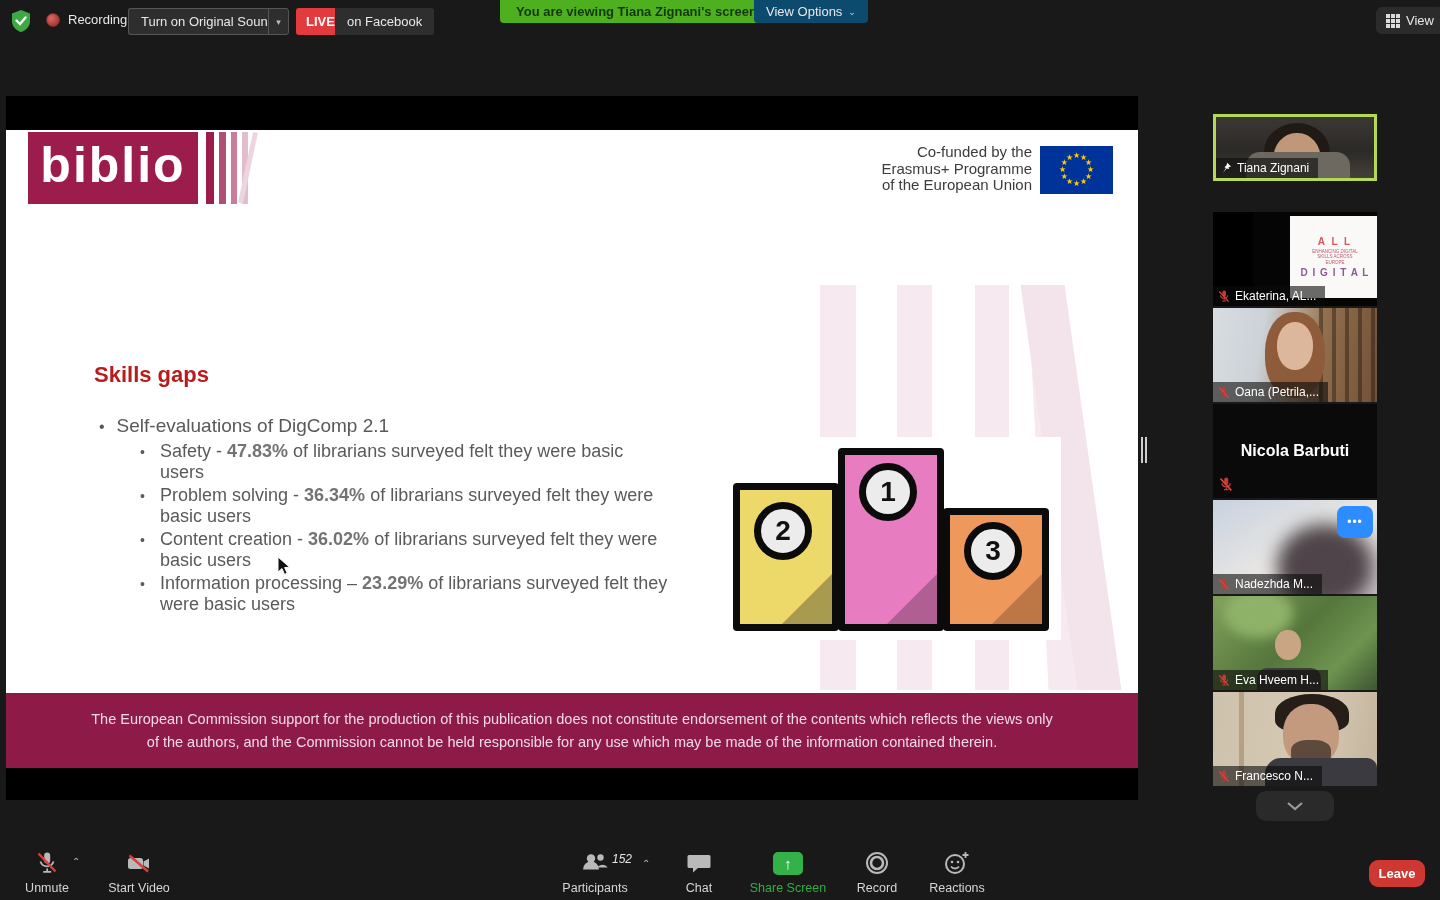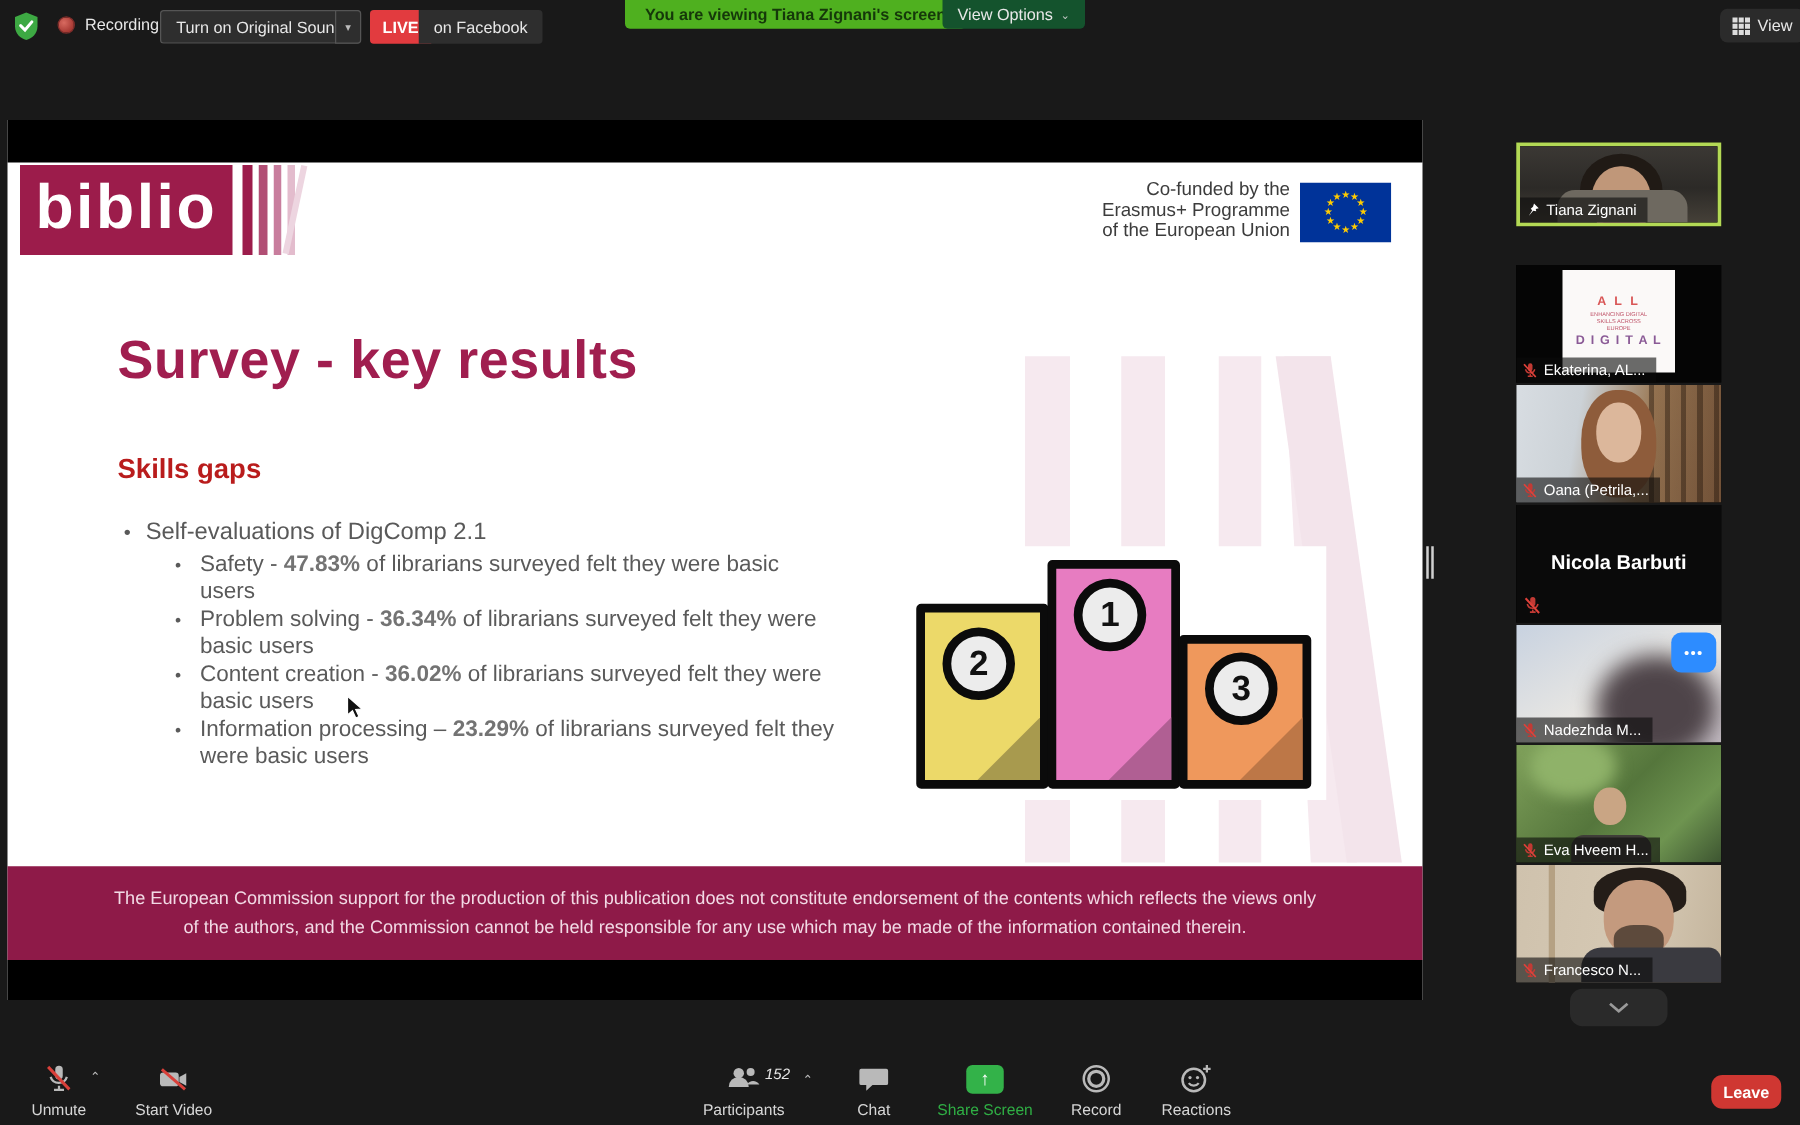--- a/index.html
+++ b/index.html
@@ -12,32 +12,32 @@
   
   .tb-item { position:absolute; display:flex; align-items:center; color:#e8e8e8; font-size:13px; }
   .shield { left:10px; top:9px; }
   .rec { left:46px; top:12px; gap:8px; }
   .rec-dot { width:14px; height:14px; border-radius:50%; background:radial-gradient(circle at 35% 35%, #d86a60, #a83a34 70%); border:1px solid #7e2d2a; }
   .sound-btn { left:128px; top:8px; height:27px; background:#2e2e2e; border:1px solid #555; border-right:none; border-radius:3px 0 0 3px; padding:0 12px; cursor:default; }
   .sound-caret { left:268px; top:8px; height:27px; width:21px; background:#2e2e2e; border:1px solid #555; border-radius:0 3px 3px 0; justify-content:center; color:#bbb; font-size:9px; }
   .live { left:296px; top:8px; height:27px; background:#e23b3f; color:#fff; font-weight:bold; padding:0 10px; border-radius:3px 0 0 3px; }
   .live-dest { left:335px; top:8px; height:27px; background:#2e2e2e; padding:0 12px; border-radius:0 3px 3px 0; }
   .view-banner { left:500px; top:0; height:23px; background:#4fb01f; color:#15380a; font-weight:bold; padding:0 16px; border-radius:0 0 4px 4px; }
-  .view-options { left:754px; top:0; height:23px; background:#14532d; padding:0 12px; border-radius:0 0 4px 4px; gap:6px; }
+  .view-options { left:754px; top:0; height:23px; background:#0c4a6e; padding:0 12px; border-radius:0 0 4px 4px; gap:6px; }
   .view-options .chev { font-size:9px; color:#ccc; }
   .view-btn { left:1376px; top:7px; height:27px; background:#2b2b2b; border-radius:6px; padding:0 10px; gap:6px; }
   .grid-icon { display:grid; grid-template-columns:repeat(3,4px); grid-gap:1px; }
   .grid-icon i { width:4px; height:4px; background:#dcdcdc; }
   
   .slide { position:absolute; left:6px; top:96px; width:1132px; height:704px; background:#fff; }
   .slide-black-top { position:absolute; left:0; top:0; width:100%; height:34px; background:#000; }
   .slide-black-bottom { position:absolute; left:0; bottom:0; width:100%; height:32px; background:#000; }
   .disclaimer { position:absolute; left:0; top:597px; width:100%; height:75px; background:#8e1a48; color:#f2dae5; font-size:14.5px; text-align:center; padding-top:15px; line-height:23px; }
   
-  .logo { position:absolute; left:10px; top:36px; display:flex; align-items:center; }
+  .logo { position:absolute; left:22px; top:36px; display:flex; align-items:center; }
   .logo-block { width:170px; height:72px; background:#9c1c4b; color:#fff; font-size:50px; font-weight:bold; letter-spacing:2px; display:flex; align-items:center; justify-content:center; padding-bottom:6px; }
   .logo-bars { display:flex; gap:5px; margin-left:8px; align-items:flex-start; }
   .logo-bars i { display:block; height:72px; }
   .b1{width:8px;background:#9c1c4b;} .b2{width:7px;background:#b14e74;}
   .b3{width:6px;background:#c87d9d;} .b4{width:6px;background:#e3bccd;}
   .b5{width:5px;background:#edd5e0; transform:rotate(12deg); transform-origin:top left; height:76px;}
   
   .eu-text { position:absolute; right:106px; top:48px; text-align:right; color:#3c3c3c; font-size:15px; line-height:16.5px; }
   .eu-flag { position:absolute; left:1034px; top:50px; width:73px; height:48px; }
   
@@ -75,21 +75,21 @@
   .mic-solo { position:absolute; left:6px; bottom:6px; z-index:5; }
   .center-name { position:absolute; inset:0; display:flex; align-items:center; justify-content:center; color:#fff; font-size:16px; font-weight:bold; }
   .t-tiana { top:114px; height:67px; border:3px solid #b3d955; }
   .t-ekaterina { top:212px; } .t-oana { top:308px; } .t-nicola { top:404px; }
   .t-nadezhda { top:500px; } .t-eva { top:596px; } .t-francesco { top:692px; }
   
   .v-tiana { background:linear-gradient(180deg,#3b3834 0%,#2c2a27 55%,#454038 100%); }
   .v-tiana .hair { position:absolute; left:48px; top:6px; width:66px; height:58px; border-radius:50%; background:#201a15; }
   .v-tiana .face { position:absolute; left:57px; top:16px; width:48px; height:56px; border-radius:48%; background:#c09779; }
   .v-tiana .body { position:absolute; left:30px; bottom:0; width:104px; height:26px; border-radius:14px 14px 0 0; background:#6e6960; }
-  .v-card { background:#050505; }
+  .v-card { background:#050505;margin-left:40px; }
   .ad-card { position:absolute; left:37px; top:4px; width:90px; height:82px; background:#fbf9f8; display:flex; flex-direction:column; align-items:center; justify-content:center; gap:2px; }
   .ad-row1 { color:#d95757; font-weight:bold; font-size:10px; letter-spacing:2px; }
   .ad-row2 { color:#8a5a96; font-weight:bold; font-size:10px; letter-spacing:1px; }
   .ad-tag { color:#c0566b; font-size:4.5px; width:48px; text-align:center; line-height:5.5px; }
   .v-oana { background:linear-gradient(100deg,#d8dde2 0%,#ccd2d7 30%,#9b7a57 62%,#6e4f37 100%); }
   .v-oana .books { position:absolute; right:0; top:0; width:58px; height:100%; background:repeating-linear-gradient(90deg, rgba(52,34,20,0.55) 0 4px, rgba(120,85,55,0.25) 4px 13px); }
   .v-oana .hair { position:absolute; left:52px; top:4px; width:60px; height:86px; border-radius:46%; background:#8e5c3b; }
   .v-oana .face { position:absolute; left:64px; top:14px; width:36px; height:48px; border-radius:48%; background:#dcb79b; }
   .v-nicola { background:#0a0a0a; }
   .v-nadezhda { background:linear-gradient(150deg,#c8d2e0 0%,#e9e7e3 55%,#c4bcc4 100%); }
@@ -207,21 +207,20 @@
           <text x="43.5" y="38.1">★</text>
         <text x="36.5" y="40">★</text>
           <text x="29.5" y="38.1">★</text>
           <text x="24.4" y="33">★</text>
         <text x="22.5" y="26">★</text>
           <text x="24.4" y="19">★</text>
           <text x="29.5" y="13.9">★</text>
       </g>
     </svg>
 
-    <div class="slide-title">Survey - key results</div>
     <div class="skills">Skills gaps</div>
     <div class="bullet-main">Self-evaluations of DigComp 2.1</div>
 
     <div class="sub-bullets">
       <div class="sb">
         <span>Safety - </span><b>47.83%</b><span> of librarians surveyed felt they were basic users</span>
       </div>
       <div class="sb">
         <span>Problem solving - </span><b>36.34%</b><span> of librarians surveyed felt they were basic users</span>
       </div>

